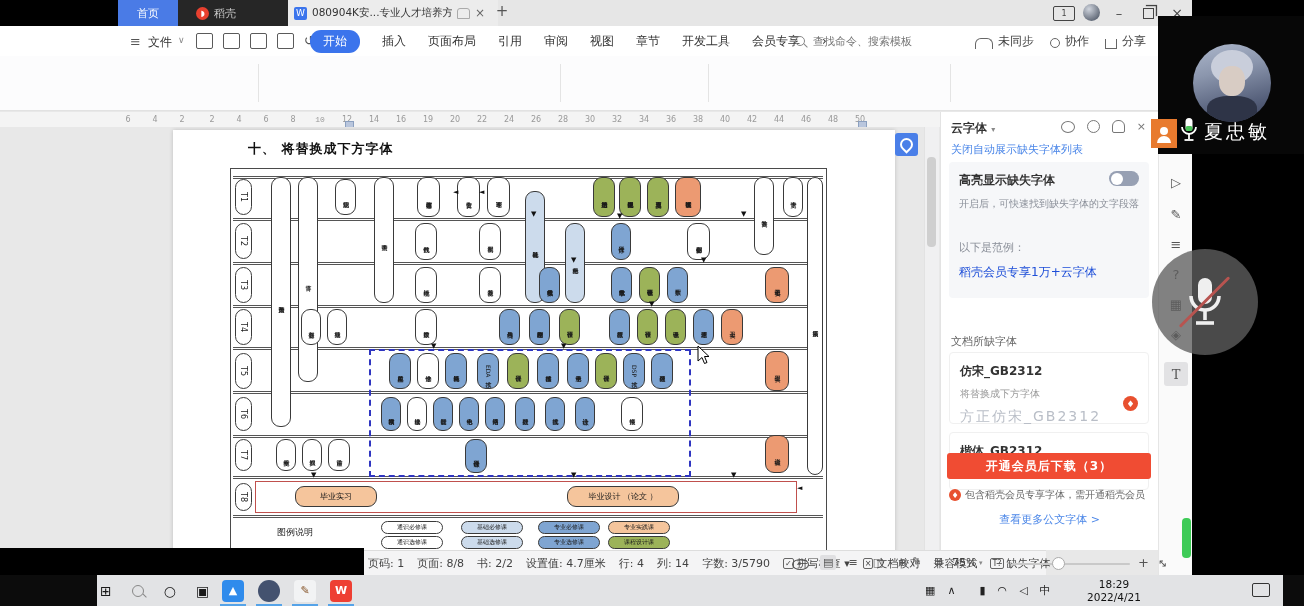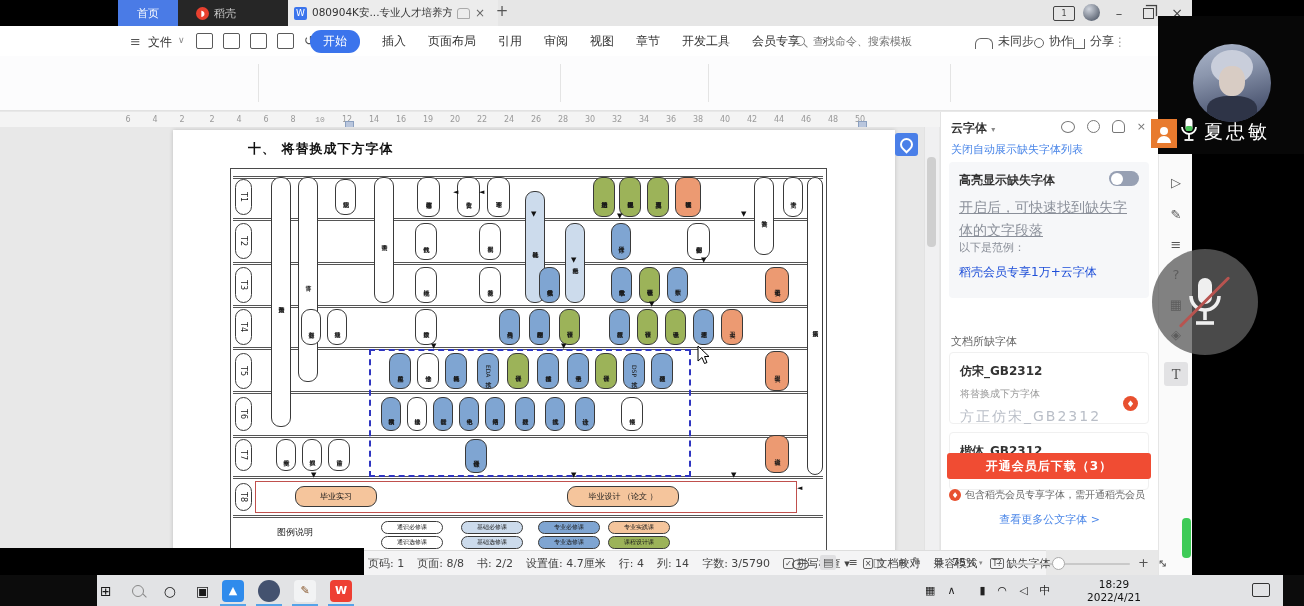--- a/index.html
+++ b/index.html
@@ -34,21 +34,21 @@
   .qico{width:15px;height:14px;border:1.3px solid #5a5a5a;border-radius:2px;}
   .qico.undo{border:none;font-size:13px;color:#555;width:auto;height:auto;line-height:14px;}
   .qico.more{border:none;font-size:11px;color:#888;width:auto;height:auto;line-height:14px;}
   .menu-items{position:absolute;left:310px;top:0;height:30px;display:flex;align-items:center;gap:22px;}
   .menu-item{font-size:12px;color:#333;}
   .menu-item.active{background:#3b74ec;color:#fff;border-radius:11px;padding:3px 13px;}
   .cmd-search{position:absolute;left:795px;top:5px;width:175px;height:20px;display:flex;align-items:center;gap:6px;}
   .cmd-search input{border:none;outline:none;background:transparent;font-size:11px;color:#999;width:140px;font-family:inherit;}
   .mag{width:8px;height:8px;border:1.4px solid #888;border-radius:50%;position:relative;flex:none;}
   .mag::after{content:"";position:absolute;width:5px;height:1.4px;background:#888;right:-4px;bottom:-1px;transform:rotate(45deg);}
-  .mb-right{position:absolute;left:975px;top:7px;display:flex;align-items:center;font-size:12px;color:#444;}
+  .mb-right{position:absolute;left:975px;top:7px;display:flex;gap:16px;align-items:center;font-size:12px;color:#444;}
   .cloud-ico{width:16px;height:10px;border:1.3px solid #666;border-radius:6px 6px 0 0;border-bottom:none;position:relative;top:2px;}
   .person-ico{width:8px;height:8px;border:1.3px solid #666;border-radius:50%;position:relative;top:1px;}
   .share-ico{width:10px;height:9px;border:1.3px solid #666;border-top:none;position:relative;top:2px;}
   .mb-dots{font-size:12px;color:#999;}
   
   .toolbar{position:absolute;left:0;top:56px;width:1192px;height:54px;background:#fcfcfd;border-bottom:1px solid #e2e2e2;font-size:10.5px;color:#444;}
   .vsep{position:absolute;top:8px;height:38px;width:1px;background:#e4e4e4;}
   .paste-ico{position:absolute;left:126px;top:60px;width:16px;height:18px;border:1.4px solid #666;border-radius:2px;background:#f4f4f4;}
   .paste-lbl{position:absolute;left:118px;top:86px;color:#888;}
   .cutcopy{position:absolute;left:158px;top:61px;line-height:20px;}
@@ -109,21 +109,21 @@
   .panel-head .car{font-weight:normal;font-size:8px;color:#888;}
   .panel-hicons{position:absolute;right:12px;top:8px;display:flex;gap:12px;color:#777;font-size:11px;align-items:center;}
   .bubble-ico{width:12px;height:10px;border:1.2px solid #777;border-radius:50%;}
   .gear-ico,.bell-ico{width:11px;height:11px;border:1.2px solid #777;border-radius:50%;position:relative;}
   .bell-ico{border-radius:6px 6px 2px 2px;}
   .panel-link{position:absolute;left:10px;top:30px;font-size:11px;color:#4a86e8;}
   .hl-card{position:absolute;left:8px;top:50px;width:200px;height:136px;background:#f6f7f9;border-radius:4px;}
   .hl-title{position:absolute;left:10px;top:10px;font-size:12px;font-weight:bold;color:#333;}
   .toggle{position:absolute;right:10px;top:9px;width:30px;height:15px;border-radius:8px;background:#97a0b3;}
   .toggle .knob{position:absolute;left:1.5px;top:1.5px;width:12px;height:12px;border-radius:50%;background:#fff;}
-  .hl-desc{position:absolute;left:10px;top:34px;width:180px;font-size:14px;color:#8a8f99;line-height:1.65;text-decoration:underline;}
+  .hl-desc{position:absolute;left:10px;top:34px;width:180px;font-size:10px;color:#8a8f99;line-height:1.65;}
   .hl-example-label{position:absolute;left:10px;top:78px;font-size:11px;color:#8a8f99;}
   .hl-example{position:absolute;left:10px;top:102px;font-size:12px;color:#1d4ed8;}
   .collapse{position:absolute;left:0;top:196px;width:100%;text-align:center;font-size:11px;color:#777;}
   .missing-head{position:absolute;left:10px;top:222px;font-size:11px;color:#666;}
   .font-cards{position:absolute;left:8px;top:240px;width:200px;}
   .font-card{position:relative;width:200px;background:#fff;border:1px solid #f0f0f0;border-radius:4px;margin-bottom:8px;box-sizing:border-box;padding:10px 10px 8px;}
   .fc-name{font-size:12px;font-weight:bold;color:#333;}
   .fc-sub{font-size:10px;color:#999;margin-top:7px;}
   .fc-repl{font-size:14px;color:#b9bec7;margin-top:7px;letter-spacing:2px;}
   .fc-repl:empty{display:none;}

